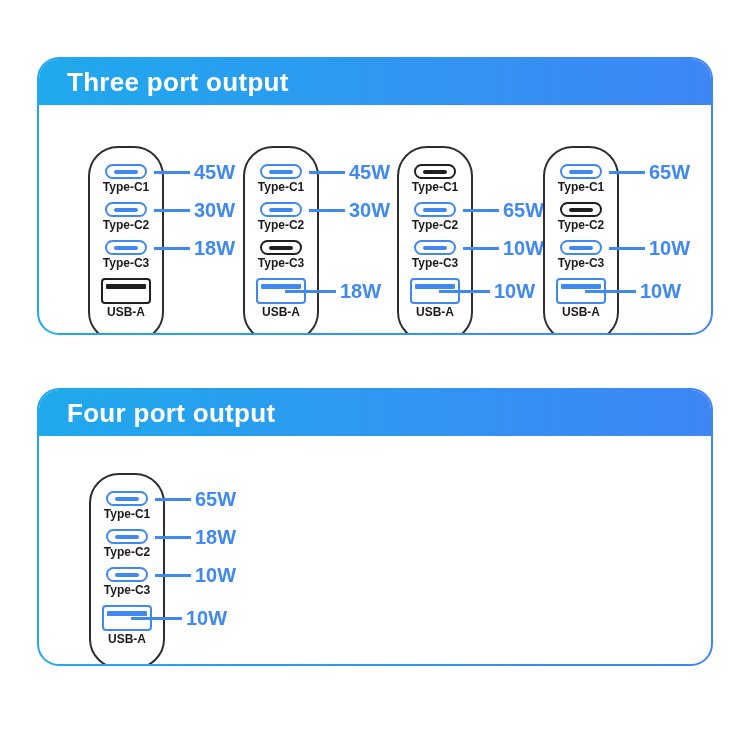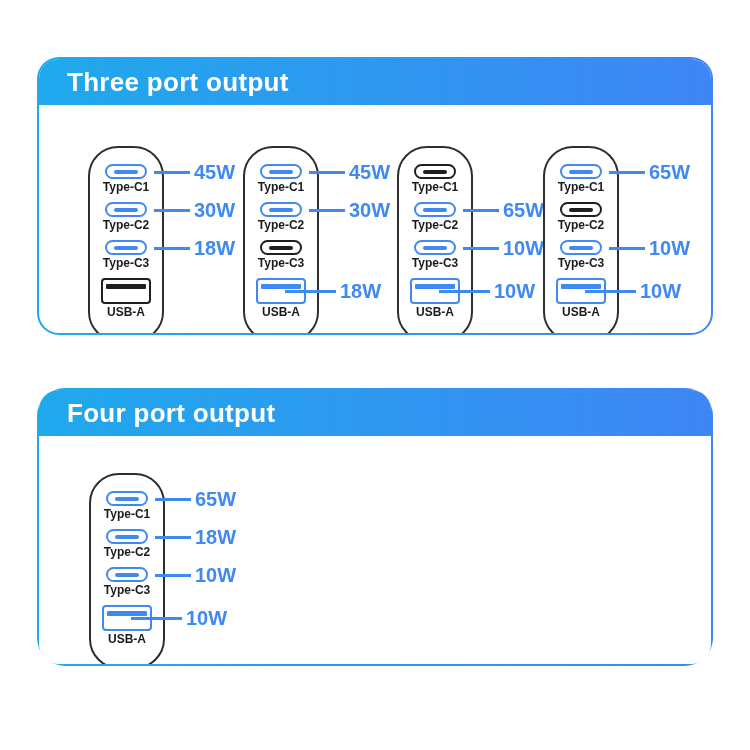--- a/index.html
+++ b/index.html
@@ -17,21 +17,21 @@
     position: absolute;
     left: 37px;
     width: 676px;
     height: 278px;
     background: linear-gradient(90deg, var(--g1), var(--g2));
     border-radius: 22px;
     padding: 2px;
     box-sizing: border-box;
   }
   .panel.section-0 { top: 57px; }
-  .panel.section-1 { top: 388px; border-radius: 28px; }
+  .panel.section-1 { top: 388px; }
 
   .panel-inner {
     width: 100%;
     height: 100%;
     background: #ffffff;
     border-radius: 20px;
     overflow: hidden;
     position: relative;
   }
 

